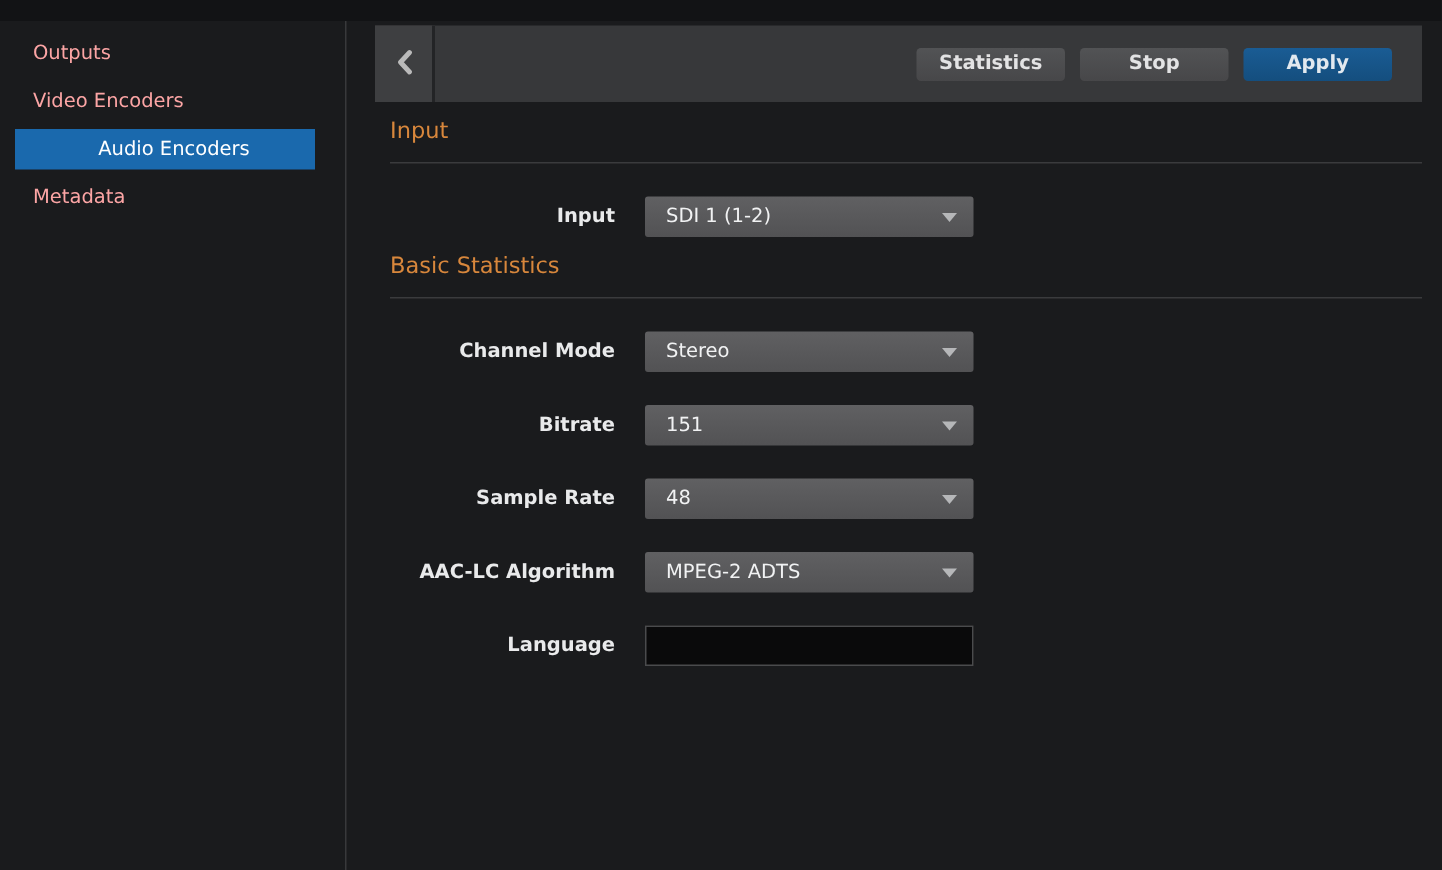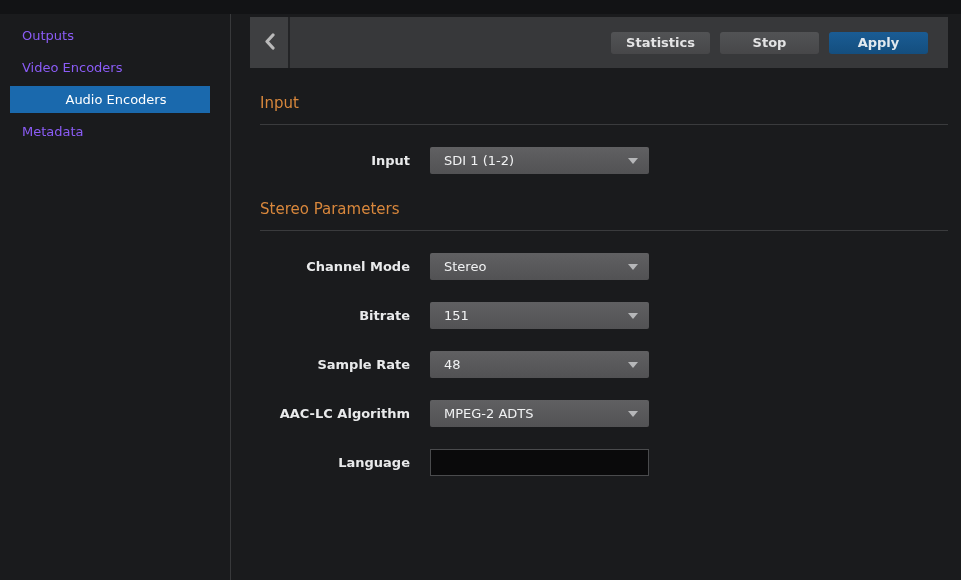--- a/index.html
+++ b/index.html
@@ -19,21 +19,21 @@
   .sidebar {
     width:231px; min-width:231px; height:100%;
     background:#1a1b1d;
     border-right:1px solid #38393b;
     padding-top:22px;
   }
   .side-item {
     height:27px; line-height:27px;
     margin:0 20px 5px 10px;
     padding-left:12px;
-    font-size:13px; color:#8b5cf6;
+    font-size:13px; color:#fca5a5;
     cursor:pointer; white-space:nowrap;
   }
   .side-item.selected { background:#1a69ad; color:#ffffff;text-align:center; }
 
   
   .main { flex:1; padding:0 13px 0 19px; }
 
   .titlebar {
     margin-top:17px; height:51px;
     background:#37383a;
@@ -54,21 +54,21 @@
   .hbtn {
     width:99px; height:22px;
     border:none; border-radius:3px;
     background:linear-gradient(180deg,#525355,#474749);
     color:#e3e3e4; font-size:13px; font-weight:600;
     font-family:inherit; cursor:pointer;
   }
   .hbtn.primary { background:linear-gradient(180deg,#1a5c94,#144e7e); color:#e2e9ef; }
 
   .content { padding-left:10px; }
-  section { margin-top:26px; }
+  section { margin-top:10px; }
   .sec-title {
     font-size:15px; font-weight:400; color:#d8873c;
     padding-bottom:12px;
     border-bottom:1px solid #3a3b3d;
   }
   .row { margin-top:22px; display:flex; align-items:center; }
   .lbl {
     width:150px; text-align:right; margin-right:20px;
     font-size:13px; font-weight:bold; color:#e9eaeb;
     white-space:nowrap;
@@ -133,21 +133,21 @@
           <h2 class="sec-title">Input</h2>
           <div class="row">
             <label class="lbl">Input</label>
             <div class="select">
               <span class="sel-val">SDI 1 (1-2)</span>
               <span class="caret"></span>
             </div>
           </div>
         </section>
         <section>
-          <h2 class="sec-title">Stereo Parameters</h2>
+          <h2 class="sec-title">Basic Statistics</h2>
           <div class="row">
             <label class="lbl">Channel Mode</label>
             <div class="select">
               <span class="sel-val">Stereo</span>
               <span class="caret"></span>
             </div>
           </div>
           <div class="row">
             <label class="lbl">Bitrate</label>
             <div class="select">

